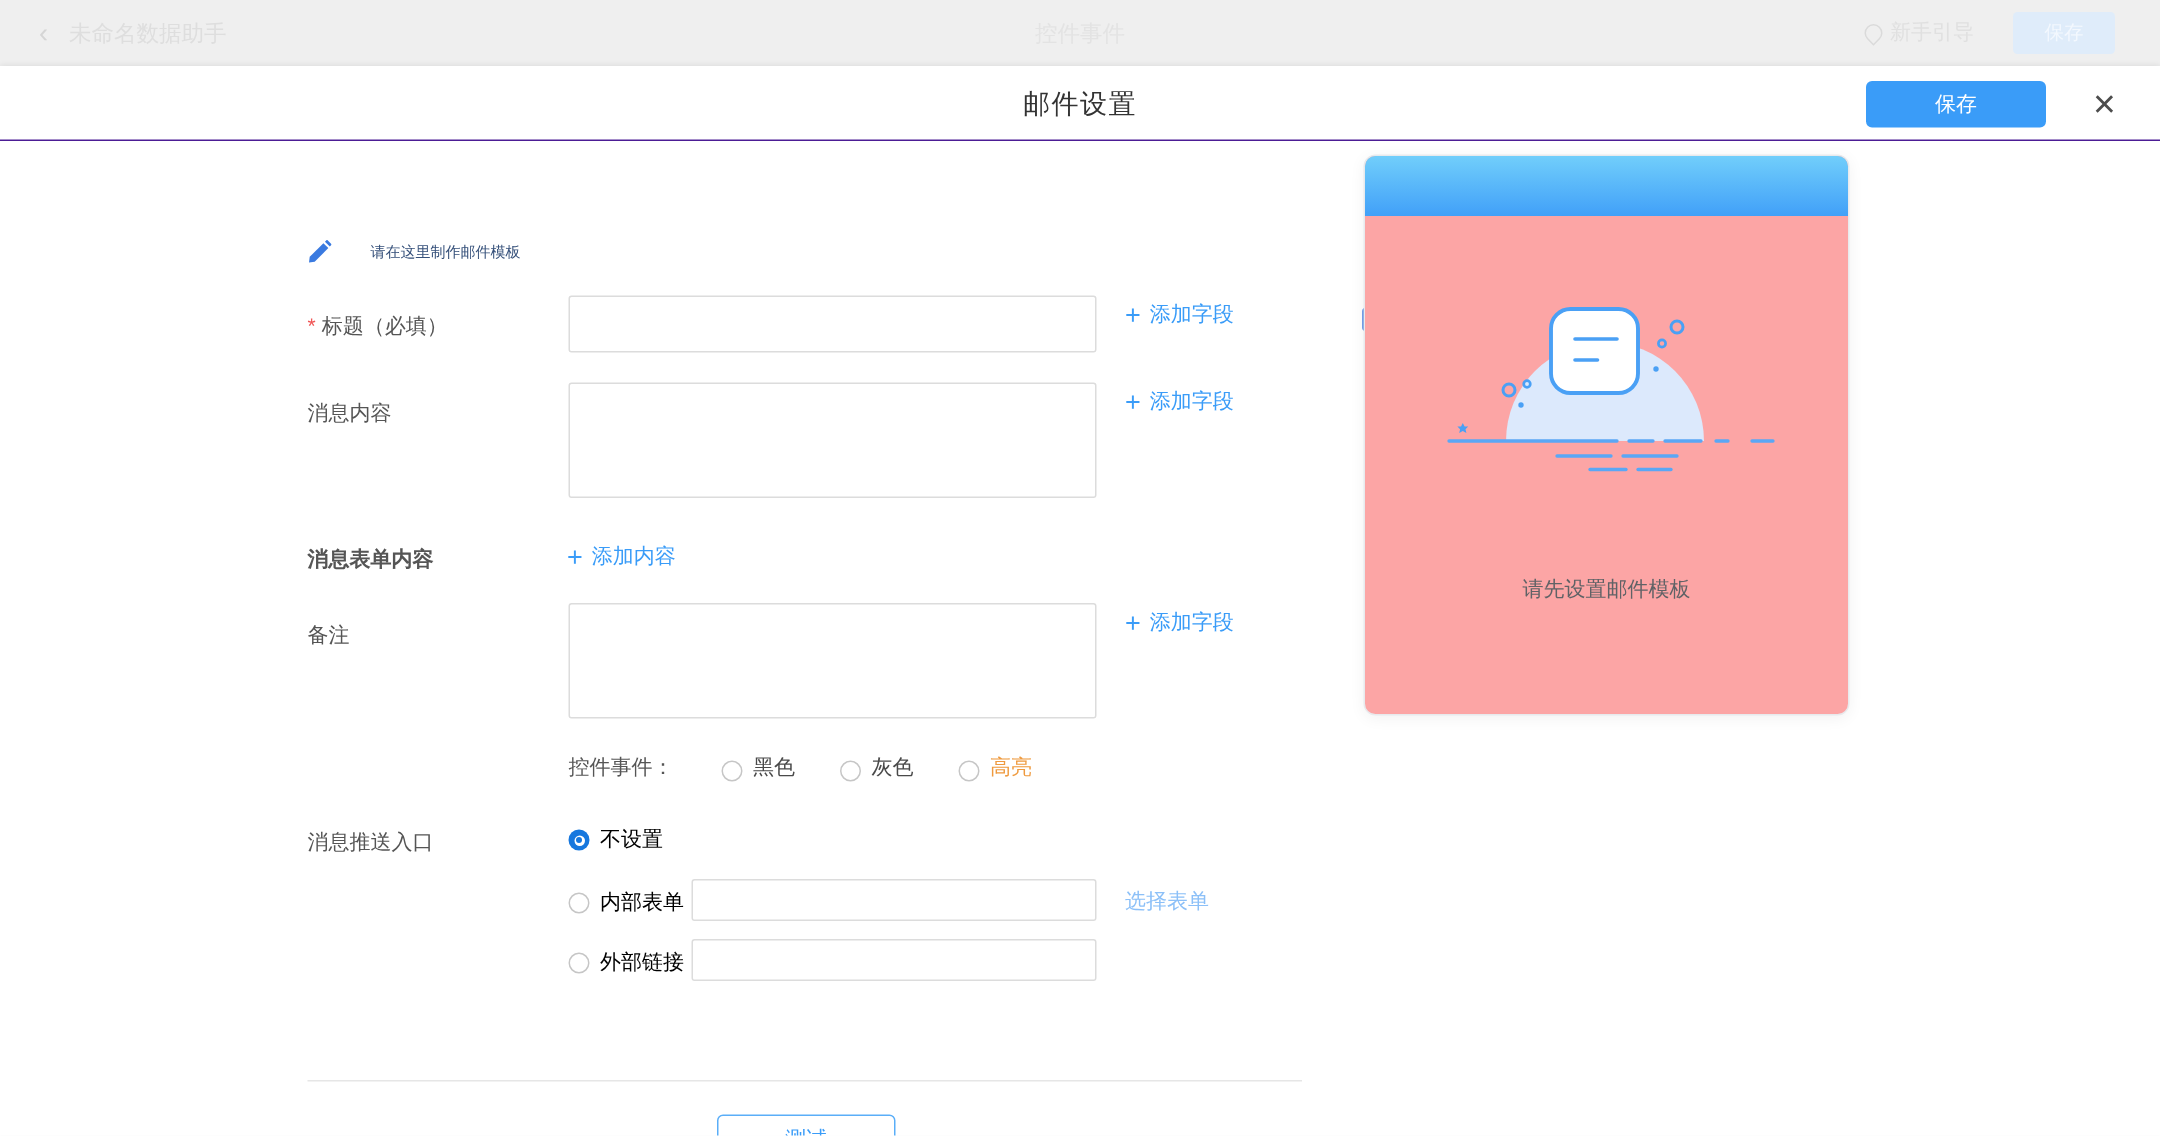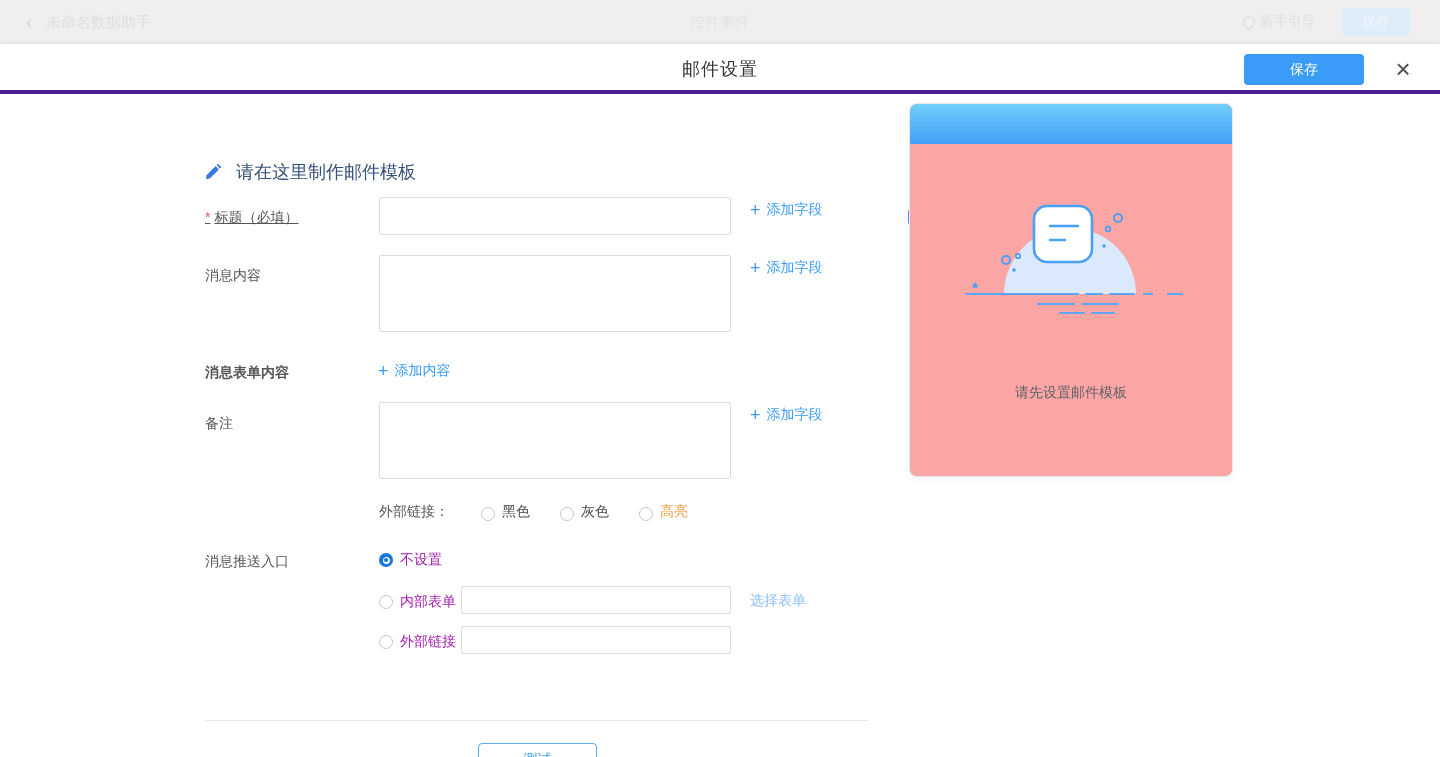--- a/index.html
+++ b/index.html
@@ -15,30 +15,30 @@
   .tb-title { font-size:15px; color:#dedede; }
   .tb-center { position:absolute; left:0; width:1440px; top:0; height:44px; display:flex; justify-content:center; align-items:center; font-size:15px; color:#e3e3e3; }
   .tb-right { position:absolute; right:30px; top:0; height:44px; display:flex; align-items:center; gap:26px; }
   .tb-guide { display:flex; align-items:center; gap:5px; font-size:14px; color:#e0e0e0; }
   .tb-pin { width:12px; height:12px; border:1.5px solid #dadada; border-radius:50% 50% 50% 0; transform:rotate(-45deg); }
   .tb-save { width:68px; height:28px; background:#dfecfa; color:#f3f8fe; font-size:13px; border:none; border-radius:3px; }
 
   
   .modal { position:absolute; left:0; top:44px; width:1440px; height:713px; background:#fff;
            box-shadow:0 -1px 4px rgba(0,0,0,0.08); }
-  .modal-header { position:relative; height:50px; border-bottom:4px solid #4c1d95; }
+  .modal-header { position:relative; height:50px; border-bottom:1px solid #4c1d95; }
   .modal-title { position:absolute; left:0; width:100%; top:0; height:50px; display:flex; align-items:center; justify-content:center;
                  font-size:18px; color:#333; font-weight:500; letter-spacing:1px; }
   .modal-save { position:absolute; right:76px; top:10px; width:120px; height:31px; background:#3a9cf8; color:#fff;
                 font-size:14px; border:none; border-radius:4px; cursor:pointer; }
   .modal-close { position:absolute; right:24px; top:12px; width:26px; height:26px; display:flex; align-items:center; justify-content:center;
                  font-size:26px; color:#4d4d4d; cursor:pointer; font-weight:300; line-height:1; }
 
   
-  .section-head { position:absolute; display:flex; align-items:center; gap:15px; font-size:18px; color:#35507a;text-align:center; }
+  .section-head { position:absolute; display:flex; align-items:center; gap:26px; font-size:10px; color:#35507a;text-align:center; }
   .section-head svg { display:block; }
   .form-area { position:absolute; left:0; top:94px; width:880px; height:619px; }
 
   .lbl { position:absolute; font-size:14px; color:#555; }
   .req { color:#f05656; margin-right:4px; }
 
   .inp { position:absolute; border:1px solid #dcdcdc; border-radius:2px; background:#fff; font-size:13px; padding:4px 8px;
          font-family:"Liberation Sans", sans-serif; color:#333; resize:none; }
 
   .add-link { position:absolute; display:flex; align-items:center; gap:6px; color:#3a9cf8; font-size:14px; cursor:pointer; }
@@ -50,21 +50,21 @@
   .rc.on::after { content:""; position:absolute; left:3.5px; top:3.5px; width:7px; height:7px; background:#fff; border-radius:50%; }
   .rc.on::before { content:""; position:absolute; left:4.8px; top:4.8px; width:4.4px; height:4.4px; background:#1677de; border-radius:50%; z-index:1; }
   .radio .rl { font-size:14px; color:#4a4a4a; }
   .radio .rl.hl { color:#ef9a3e; }
 
   .color-row { position:absolute; left:379px; top:365px; display:flex; align-items:center; }
   .color-row .cap { font-size:14px; color:#555; margin-right:32px; }
   .color-row .radio { margin-right:30px;align-items:flex-end; }
 
   .push-opt { position:absolute; display:flex; align-items:center; }
-  .push-opt .rl { margin-left:7px; font-size:14px; color:#a21caf; }
+  .push-opt .rl { margin-left:7px; font-size:14px; color:#000000; }
 
   .select-form { position:absolute; left:750px; top:454px; font-size:14px; color:#8cc0f8; cursor:pointer; }
 
   .divider { position:absolute; left:205px; top:582px; width:663px; height:1px; background:#e6e6e6; }
 
   .test-btn { position:absolute; left:478px; top:605px; width:119px; height:34px; background:#fff; border:1px solid #5aaef8;
               color:#3a9cf8; font-size:14px; border-radius:4px; cursor:pointer; }
 
   
   .preview-card { position:absolute; left:909px; top:59px; width:324px; height:374px; background:#fca5a5;
@@ -105,21 +105,21 @@
     <div class="form-area">
 
       <div class="section-head" style="left:205px; top:22px;">
         <svg width="16" height="16" viewBox="0 0 16 16">
           <path d="M1.5 11.2 L10.6 2.1 L13.9 5.4 L4.8 14.5 L1 15 Z" fill="#3a7ae0"></path>
           <path d="M11.6 1.1 L13 -0.2 L16.2 3 L14.9 4.4 Z" fill="#3a7ae0"></path>
         </svg>
         <span>请在这里制作邮件模板</span>
       </div>
 
-      <div class="lbl" style="left:205px; top:71px;text-decoration:underline;">
+      <div class="lbl" style="left:205px; top:71px;">
         <span class="req">*</span><span>标题（必填）</span>
       </div>
       <input class="inp" style="left: 379px; top: 59px; width: 352px; height: 38px;" value="">
       <div class="add-link" style="left:750px; top:63px;">
         <span class="plus">+</span>
         <span>添加字段</span>
       </div>
 
       <div class="lbl" style="left:205px; top:129px;">消息内容</div>
       <textarea class="inp" style="left: 379px; top: 117px; width: 352px; height: 77px;"></textarea>
@@ -135,21 +135,21 @@
       </div>
 
       <div class="lbl" style="left:205px; top:277px;">备注</div>
       <textarea class="inp" style="left: 379px; top: 264px; width: 352px; height: 77px;"></textarea>
       <div class="add-link" style="left:750px; top:268px;">
         <span class="plus">+</span>
         <span>添加字段</span>
       </div>
 
       <div class="color-row">
-        <span class="cap">外部链接：</span>
+        <span class="cap">控件事件：</span>
         <span class="radio">
           <span class="rc"></span>
           <span class="rl">黑色</span>
         </span>
         <span class="radio">
           <span class="rc"></span>
           <span class="rl">灰色</span>
         </span>
         <span class="radio">
           <span class="rc"></span>

